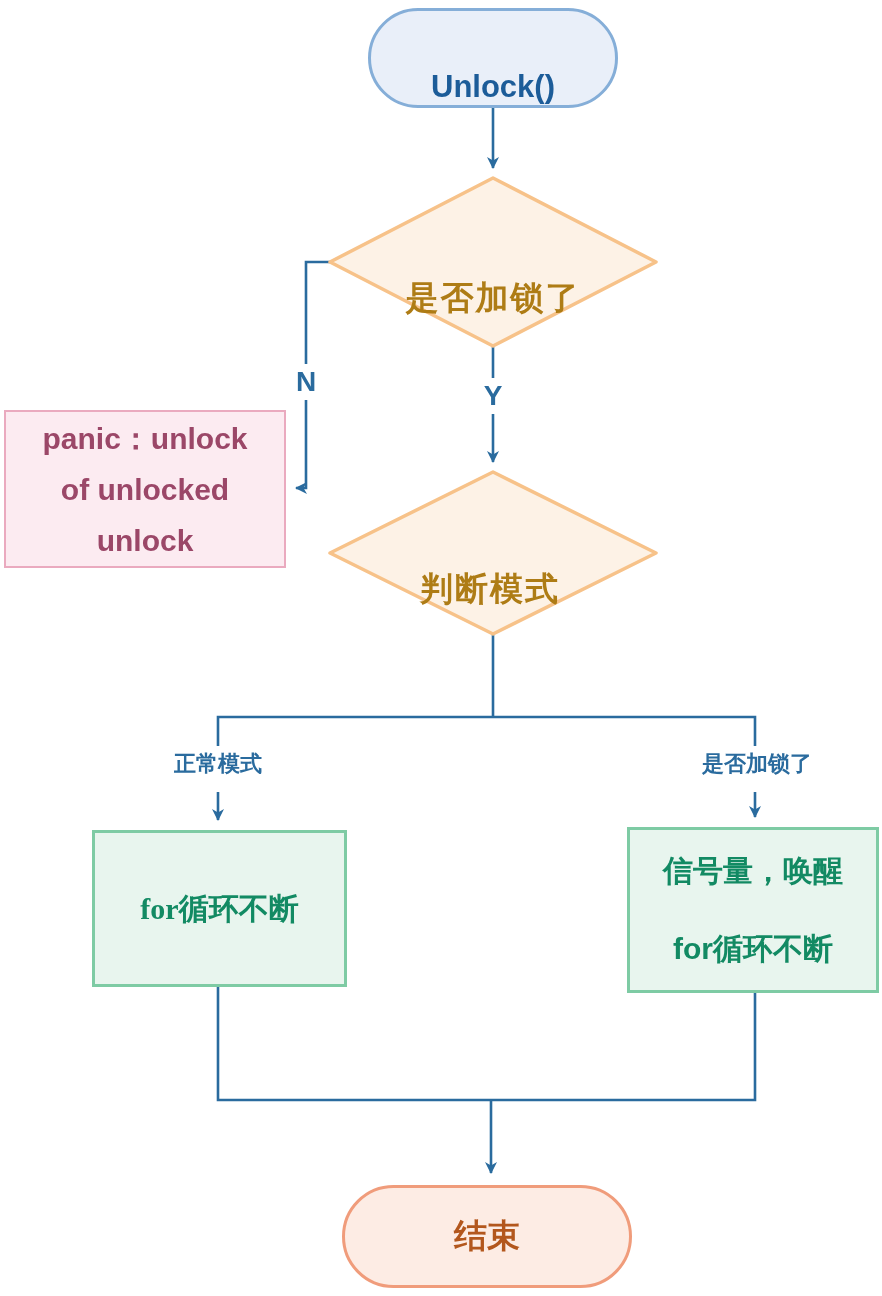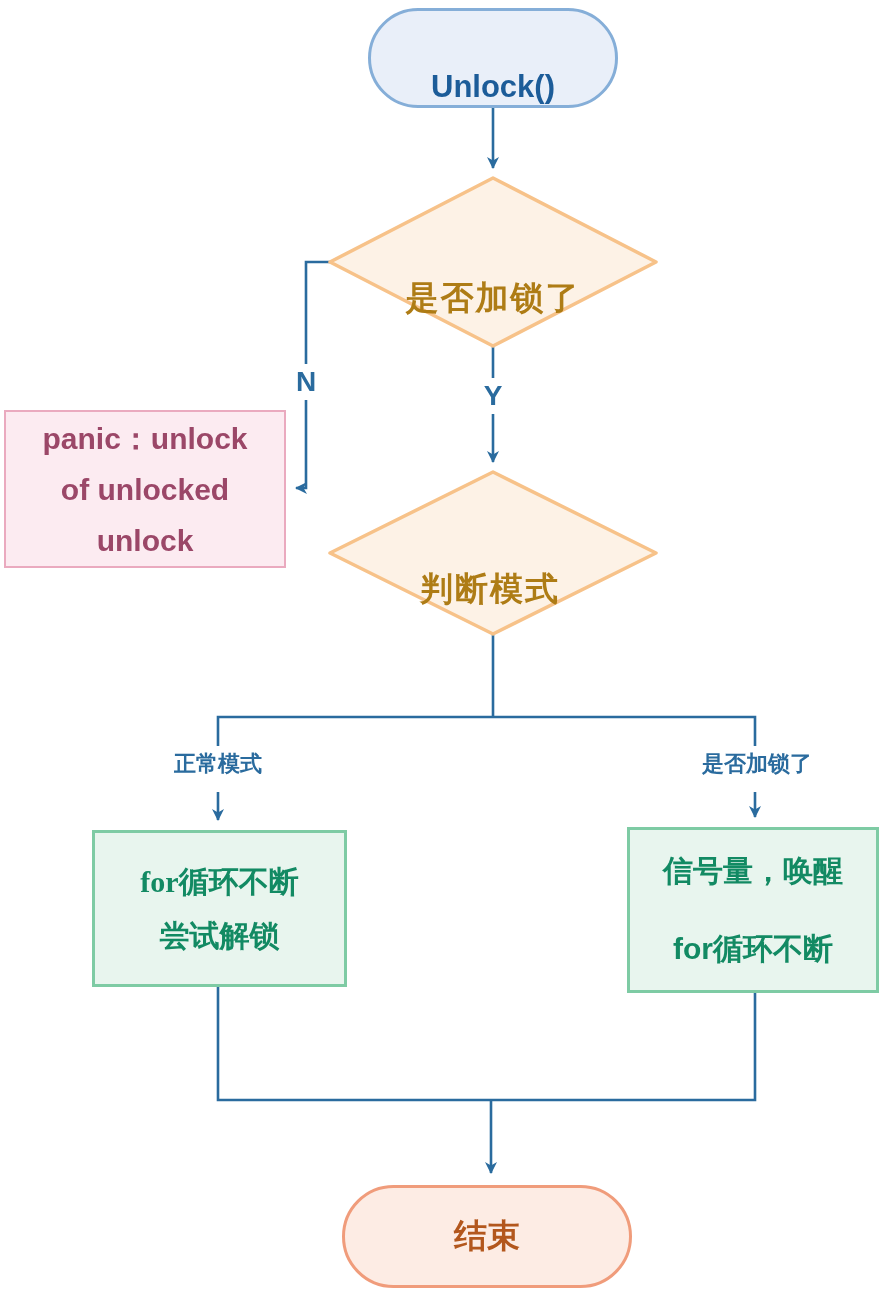--- a/index.html
+++ b/index.html
@@ -93,21 +93,20 @@
 
   <div class="node diamond-text d2-text">
     <span>判断模式</span>
   </div>
 
   <div class="edge-label lbl-mode lbl-normal">正常模式</div>
   <div class="edge-label lbl-mode lbl-starve">是否加锁了</div>
 
   <div class="node box-process box-normal">
     <div>for循环不断</div>
-    <div>尝试解锁</div>
   </div>
 
   <div class="node box-process box-starve">
     <div>信号量，唤醒</div>
     <div>for循环不断</div>
   </div>
 
   <div class="node pill-end">
     <span>结束</span>
   </div>

